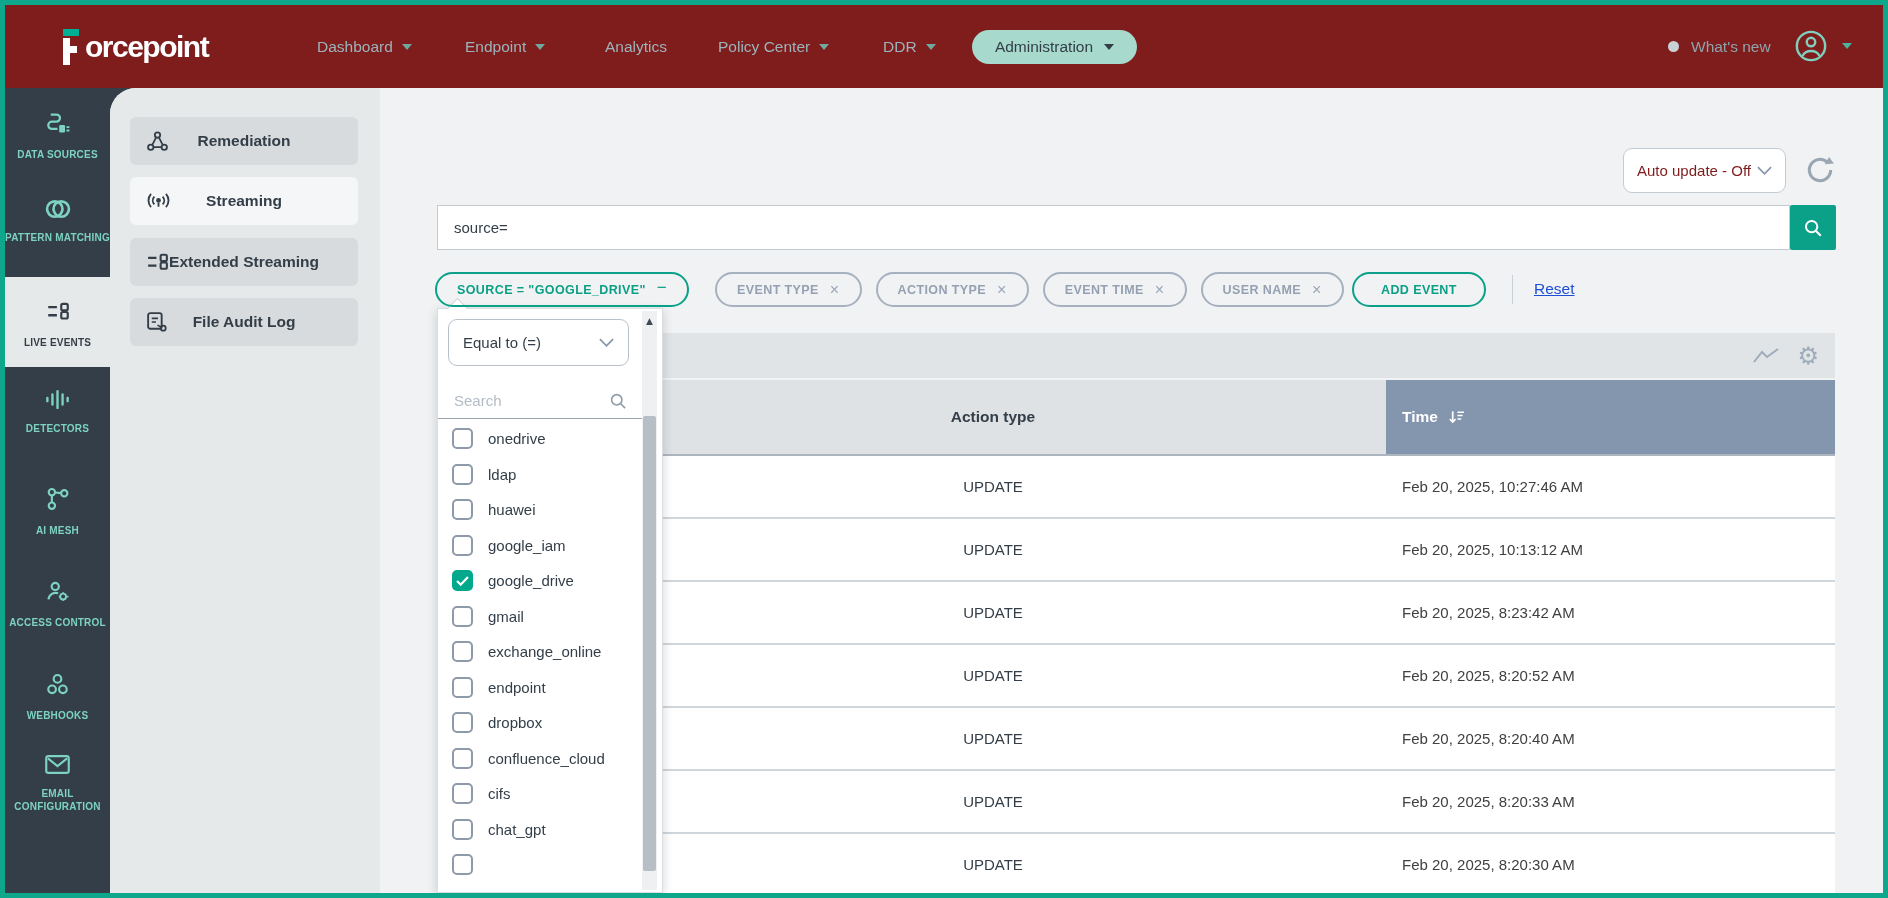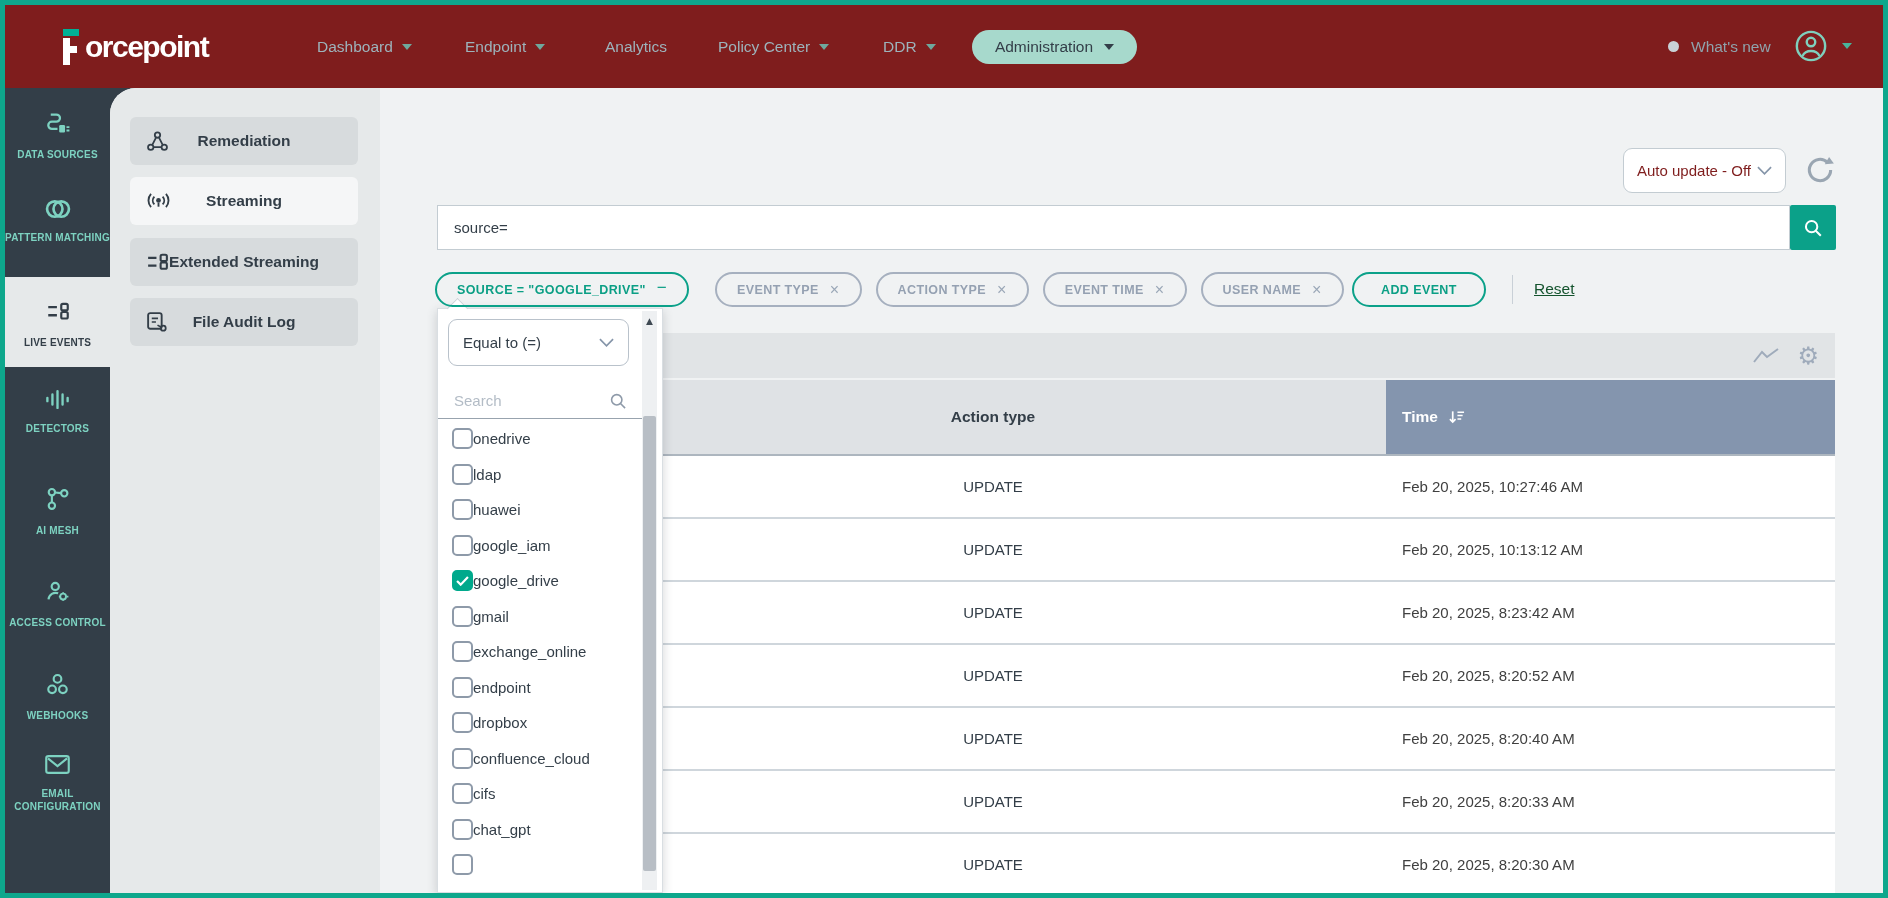--- a/index.html
+++ b/index.html
@@ -61,21 +61,21 @@
   
   .chip{height:35px;border-radius:18px;display:inline-flex;align-items:center;justify-content:center;gap:11px;
         font-size:12.5px;font-weight:bold;letter-spacing:.4px;box-sizing:border-box;padding:0 20px;cursor:pointer;background:transparent;}
   .chip.source{position:absolute;left:325px;top:184px;border:2px solid #0ba189;color:#0b9f85;z-index:30;}
   .chip .minus{font-size:17px;font-weight:normal;color:#0b9f85;margin-top:-3px;}
   .chips-list{position:absolute;left:605px;top:184px;display:flex;gap:14px;}
   .chip.plain{border:2px solid #a6b0bf;color:#95a1b2;}
   .chip .x{font-size:16px;color:#9aa7b7;font-weight:normal;cursor:pointer;}
   .chip.addf{position:absolute;left:1242px;top:184px;border:2px solid #0ba189;color:#0b9f85;padding:0 27px;}
   .vdiv{position:absolute;left:1402px;top:187px;height:29px;width:1px;background:#c9d0d7;}
-  .reset{position:absolute;left:1424px;top:192px;font-size:15.5px;color:#14532d;text-decoration:underline;cursor:pointer;}
+  .reset{position:absolute;left:1424px;top:192px;font-size:15.5px;color:#1d4ed8;text-decoration:underline;cursor:pointer;}
 
   
   .tablecard{position:absolute;left:327px;top:245px;width:1398px;bottom:0;overflow:hidden;z-index:5;}
   .ttoolbar{height:45px;background:#e1e4e6;position:relative;}
   .ticons{position:absolute;right:16px;top:0;height:45px;display:flex;align-items:center;gap:18px;color:#9fabbb;}
   .ticons .ti{cursor:pointer;display:flex;align-items:center;}
   .gear{font-size:24px;line-height:1;color:#9fabbb;}
   .thead{margin-top:2px;height:74px;display:flex;background:#dfe2e5;border-bottom:2px solid #adb6bf;box-sizing:content-box;}
   .th-action{width:949px;display:flex;align-items:center;justify-content:center;padding-left:163px;box-sizing:border-box;
              font-weight:bold;color:#333e48;font-size:15.5px;cursor:pointer;}
@@ -92,21 +92,21 @@
   .notch{position:absolute;left:340px;top:213px;width:14px;height:14px;background:#fff;transform:rotate(45deg);
          border-left:1px solid #c9d0d6;border-top:1px solid #c9d0d6;z-index:21;}
   .op-select{position:absolute;left:10px;top:10px;width:181px;height:47px;border:1px solid #b9c2cb;border-radius:9px;
              background:#fff;display:flex;align-items:center;justify-content:space-between;padding:16px 14px;
              box-sizing:border-box;font-size:15px;color:#333e48;cursor:pointer;}
   .psearch{position:absolute;left:0;top:74px;width:204px;height:36px;border-bottom:1px solid #98a3ae;
            display:flex;align-items:center;padding:0 14px;box-sizing:border-box;gap:8px;}
   .psearch input{flex:1;border:none;outline:none;font-size:15px;color:#333e48;background:transparent;font-family:inherit;min-width:0;}
   .psearch input::placeholder{color:#b3bcc6;}
   .opt-list{position:absolute;left:0;top:112px;width:204px;}
-  .opt{height:35.5px;display:flex;align-items:center;padding-left:14px;cursor:pointer;}
+  .opt{height:35.5px;display:flex;align-items:center;gap:15px;padding-left:14px;cursor:pointer;}
   .cb{width:21px;height:21px;border:2px solid #8e9aa9;border-radius:5px;background:#fff;box-sizing:border-box;
       flex:0 0 auto;display:flex;align-items:center;justify-content:center;cursor:pointer;}
   .cb svg{display:none;}
   .cb.checked{background:#00a98c;border-color:#00a98c;}
   .cb.checked svg{display:block;}
   .opt .olbl{font-size:15px;color:#333e48;}
   .pscroll{position:absolute;right:5px;top:2px;width:15px;bottom:2px;background:#eef0f2;}
   .ps-up{position:absolute;top:3px;left:0;width:15px;height:14px;display:flex;align-items:center;justify-content:center;
          font-size:9px;color:#3f4953;cursor:pointer;}
   .ps-thumb{position:absolute;top:105px;left:1px;width:13px;height:455px;background:#b8bec5;border-radius:2px;cursor:pointer;}

